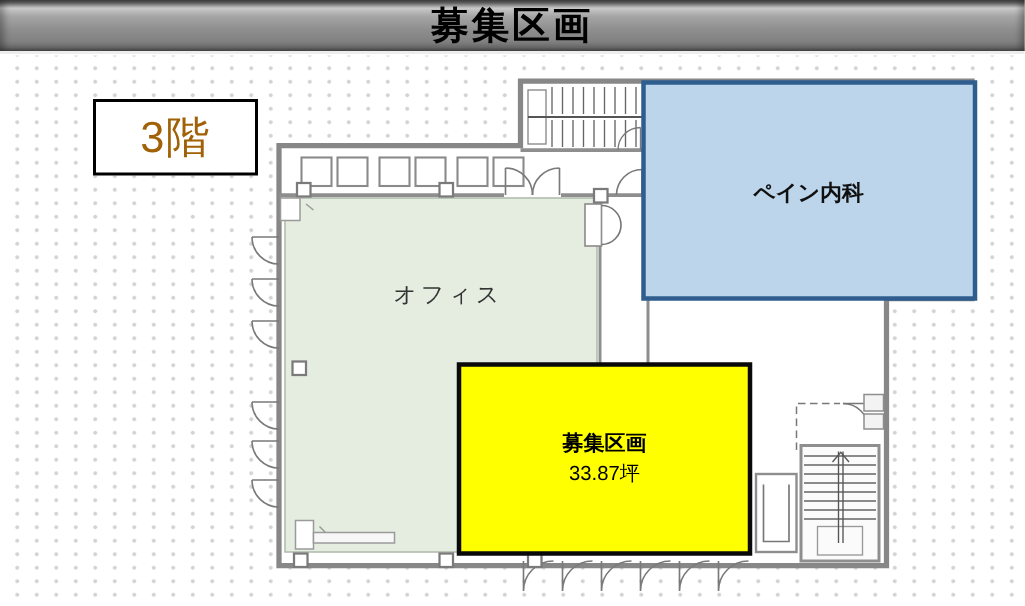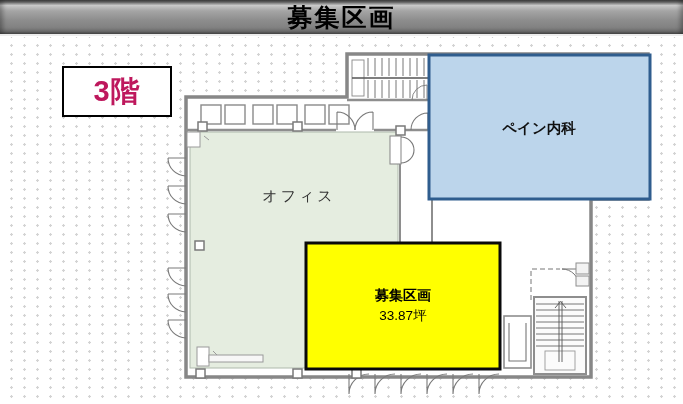--- a/index.html
+++ b/index.html
@@ -24,21 +24,21 @@
   }
   .titlebar .title{
     font-size:25px;font-weight:700;color:#000;letter-spacing:2px;line-height:32px;
   }
   
   .floorbox{
     position:absolute;left:62px;top:66px;width:106px;height:47px;
     background:#ffffff;border:2.5px solid #000;
     display:flex;align-items:center;justify-content:center;
   }
-  .floorbox .floor-text{font-size:29px;font-weight:700;color:#be185d;letter-spacing:1px;}
+  .floorbox .floor-text{font-size:29px;font-weight:400;color:#a16207;letter-spacing:1px;}
   svg{position:absolute;left:0;top:0;}
   svg text{font-family:"Liberation Sans","DejaVu Sans",sans-serif;}
 </style>
 </head>
 <body>
 
 <div class="dotbg"></div>
 
 <svg width="683" height="404" viewBox="0 0 683 404">
 

